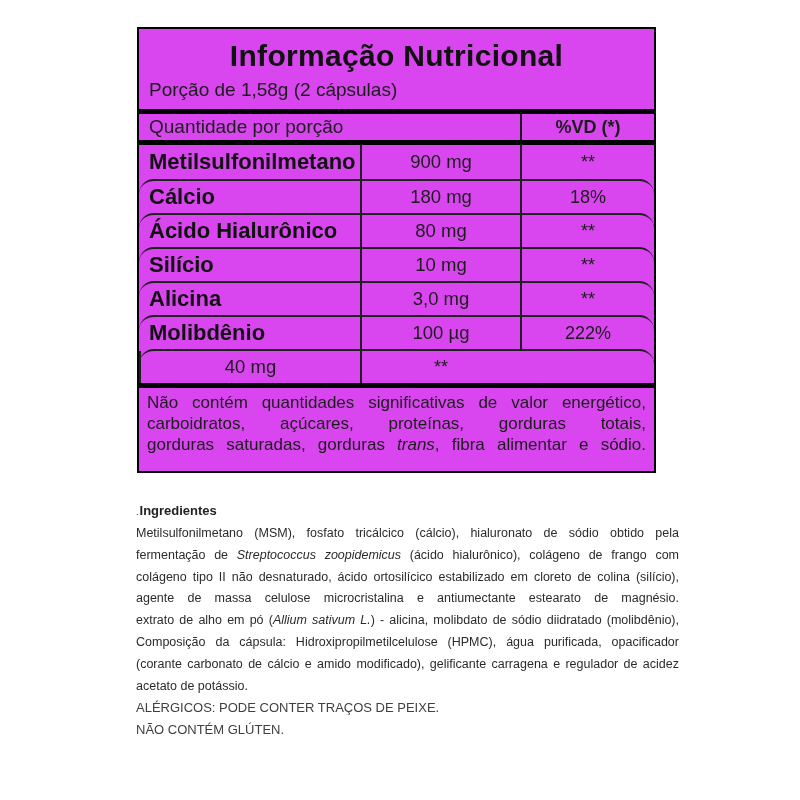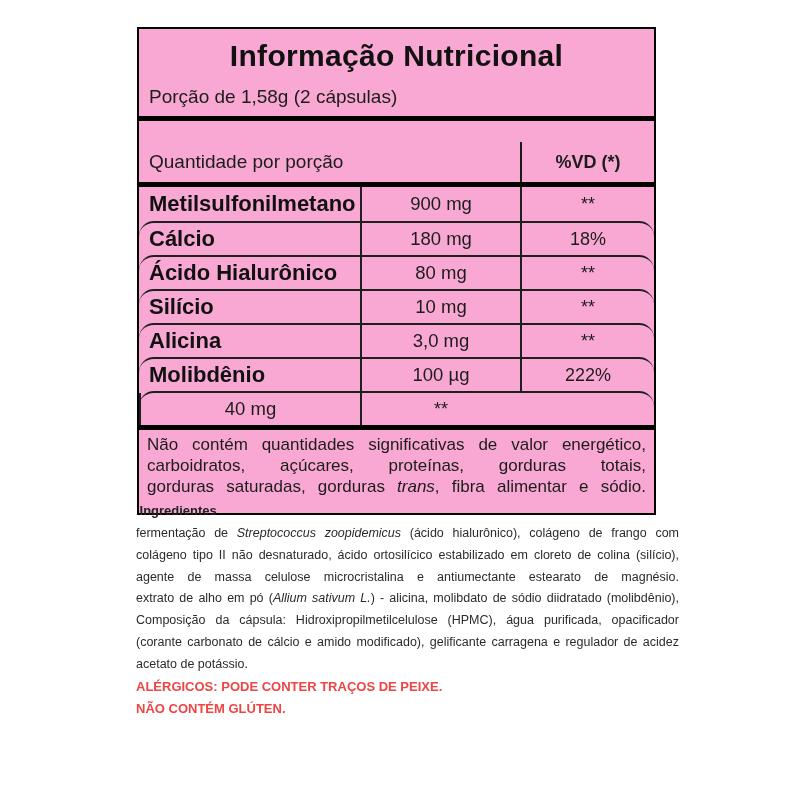--- a/index.html
+++ b/index.html
@@ -10,43 +10,42 @@
     position: relative;
   }
 
   
   .panel {
     position: absolute;
     left: 137px;
     top: 27px;
     width: 519px;
     border: 2px solid #000;
-    background: #f9a8d4;
+    background: #d946ef;
   }
   .panel-head { padding: 9px 10px 6px; }
   .panel-title {
     font-size: 30px;
     font-weight: bold;
     text-align: center;
     line-height: 36px;
     letter-spacing: 0.3px;
     color: #111;
   }
   .panel-serving {
     font-size: 19px;
     line-height: 26px;
-    margin-top: 10px;
+    margin-top: 3px;
   }
   .bar { height: 5px; background: #000; }
 
   .hdr {
     display: grid;
     grid-template-columns: 1fr 134px;
-    height: 40px;
-    margin-top: 21px;
+    height: 26px;
   }
   .hdr-q {
     font-size: 19px;
     display: flex;
     align-items: center;
     padding-left: 10px;
   }
   .hdr-dv {
     font-size: 18px;
     font-weight: bold;
@@ -111,23 +110,23 @@
   .ing-dot { font-size: 9px; vertical-align: baseline; margin-right: 1px; font-weight: normal; }
   .ing-line {
     font-size: 12.5px;
     line-height: 21.8px;
     text-align: justify;
     text-align-last: justify;
   }
   .ing-line.last-line { text-align-last: left; }
   .ing-bold {
     font-size: 13px;
-    font-weight: bold;
+    font-weight: normal;
     line-height: 22px;
-    color: #ef4444;
+    color: #404040;
   }
 </style>
 </head>
 <body>
 
 <div class="panel">
 
   <div class="panel-head">
     <div class="panel-title">Informação Nutricional</div>
     <div class="panel-serving">Porção de 1,58g (2 cápsulas)</div>
@@ -192,20 +191,23 @@
   </div>
 
 </div>
 
 <div class="ingredients">
   <div class="ing-heading">
     <span class="ing-dot">.</span><span>Ingredientes</span>
   </div>
 
   <div class="ing-line">
+    <span>Metilsulfonilmetano (MSM), fosfato tricálcico (cálcio), hialuronato de sódio obtido pela</span>
+  </div>
+  <div class="ing-line">
     <span>fermentação de </span><span class="it">Streptococcus zoopidemicus</span><span> (ácido hialurônico), colágeno de frango com</span>
   </div>
   <div class="ing-line">
     <span>colágeno tipo II não desnaturado, ácido ortosilícico estabilizado em cloreto de colina (silício),</span>
   </div>
   <div class="ing-line">
     <span>agente de massa celulose microcristalina e antiumectante estearato de magnésio.</span>
   </div>
   <div class="ing-line">
     <span>extrato de alho em pó (</span><span class="it">Allium sativum L.</span><span>) - alicina, molibdato de sódio diidratado (molibdênio),</span>

